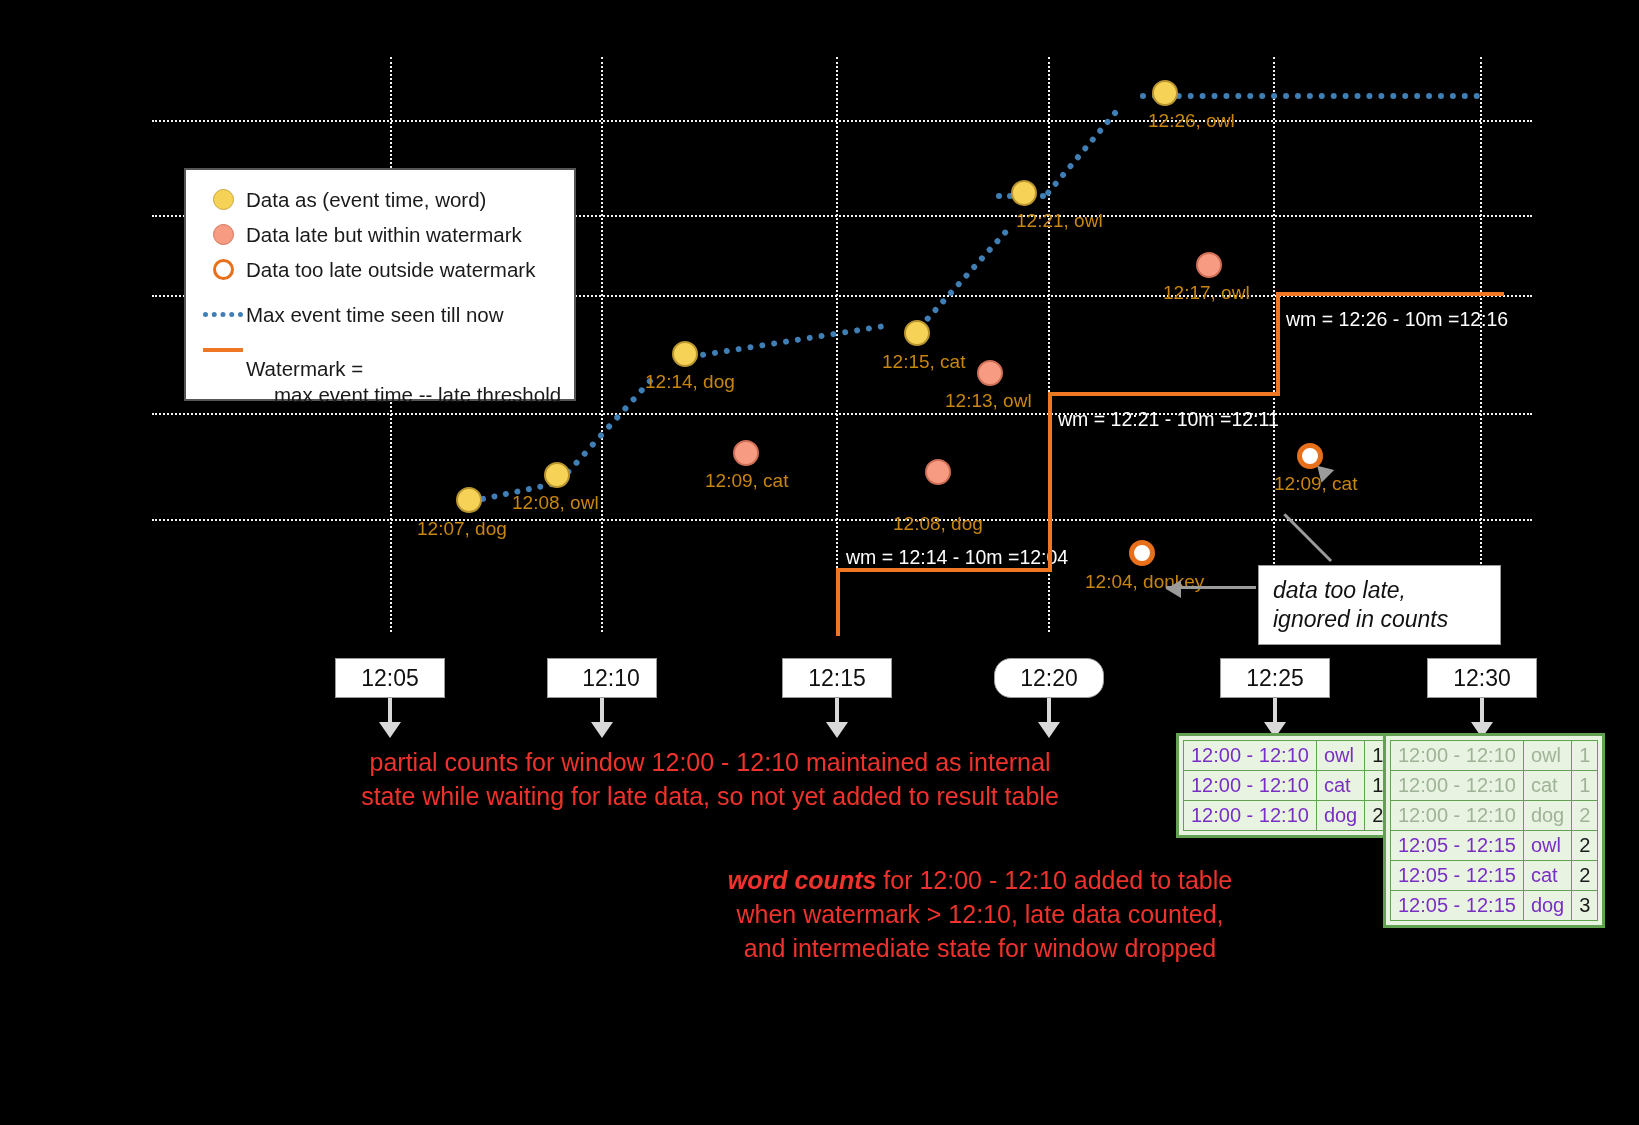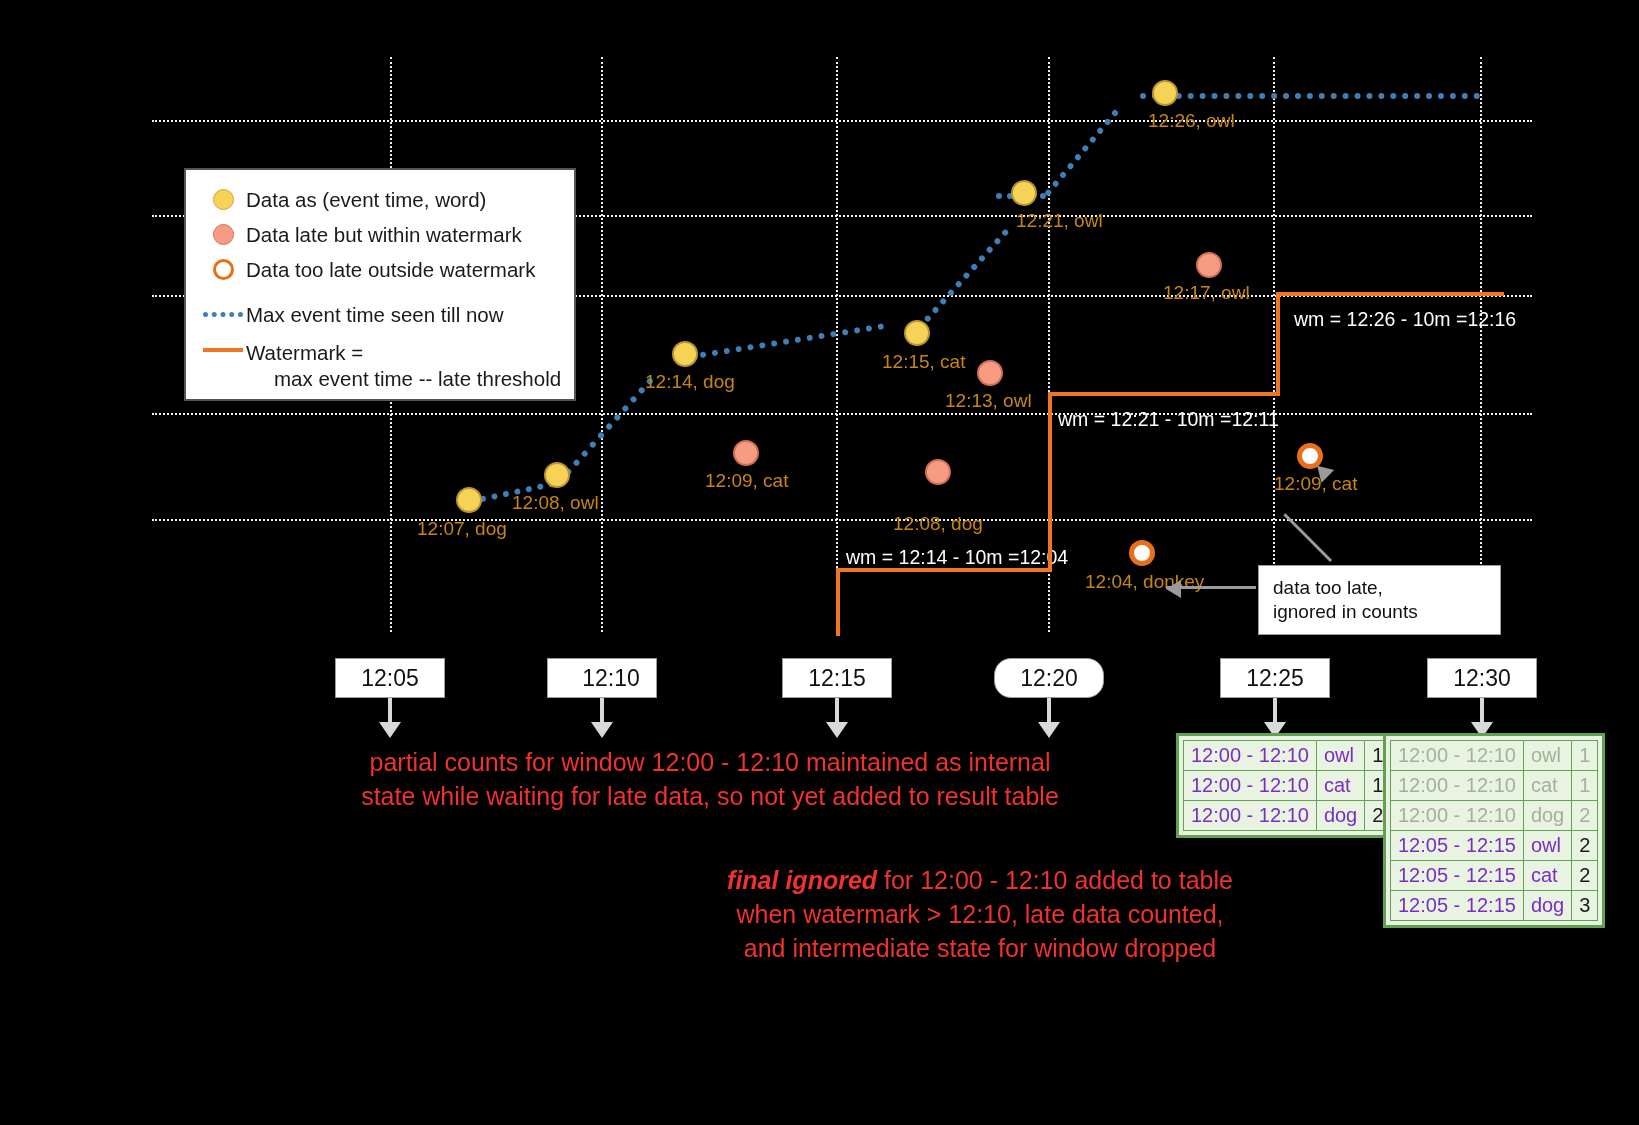--- a/index.html
+++ b/index.html
@@ -80,21 +80,21 @@
     width: 40px; height: 0;
     border-top: 5px dotted #3f7fb5;
   }
   .leg-solid {
     width: 40px; height: 0;
     border-top: 4px solid #ef7622;
   }
   .leg-sep {
     height: 10px;
   }
-  .leg-wm-wrap { line-height: 1.25; }
+  .leg-wm-wrap { line-height: 1.25; margin-top: 16px; }
   .leg-wm-2 { padding-left: 28px; }
 
   
   .pt {
     position: absolute;
     width: 26px; height: 26px;
     border-radius: 50%;
     box-sizing: border-box;
   }
   .pt.yellow { background: #f6d356; border: 2px solid #b99530; }
@@ -175,23 +175,24 @@
     font-weight: bold;
   }
 
   
   .callout {
     position: absolute;
     background: #ffffff;
     border: 1px solid #9a9a9a;
     box-sizing: border-box;
     padding: 10px 14px;
-    font-size: 19px;
+    font-size: 23px;
     color: #111111;
     line-height: 1.25;
+    font-style: italic;
   }
   .callout-line {}
 
   
   .restable {
     position: absolute;
     border: 3px solid #62a052;
     background: #e8f3e2;
     box-sizing: border-box;
     padding: 4px;
@@ -263,21 +264,21 @@
   <div class="wm-v" style="left:836px; top:568px; height:68px;"></div>
   <div class="wm-h" style="left:836px; top:568px; width:216px;"></div>
   <div class="wm-label" style="left:846px; top:546px;">wm = 12:14 - 10m =12:04</div>
 
   <div class="wm-v" style="left:1048px; top:392px; height:178px;"></div>
   <div class="wm-h" style="left:1048px; top:392px; width:232px;"></div>
   <div class="wm-label" style="left:1058px; top:408px;">wm = 12:21 - 10m =12:11</div>
 
   <div class="wm-v" style="left:1276px; top:292px; height:102px;"></div>
   <div class="wm-h" style="left:1276px; top:292px; width:228px;"></div>
-  <div class="wm-label" style="left:1286px; top:308px;margin-left:8px;">wm = 12:26 - 10m =12:16</div>
+  <div class="wm-label" style="left:1286px; top:308px;">wm = 12:26 - 10m =12:16</div>
 
   <div class="pt yellow" style="left:456px; top:487px;"></div>
   <div class="pt-label" style="left:417px; top:518px;">12:07, dog</div>
 
   <div class="pt yellow" style="left:544px; top:462px;"></div>
   <div class="pt-label" style="left:512px; top:492px;">12:08, owl</div>
 
   <div class="pt salmon" style="left:733px; top:440px;"></div>
   <div class="pt-label" style="left:705px; top:470px;">12:09, cat</div>
 
@@ -380,21 +381,21 @@
   <div class="gray-arrow-line" style="left:1256px; top:589px; width:90px; transform: rotate(180deg);"></div>
   <div class="gray-arrow-head" style="left:1166px; top:580px;"></div>
 
   <div class="red-note" style="left:330px; top:745px; width:760px;">
     <div>partial counts for window 12:00 - 12:10 maintained as internal</div>
     <div>state while waiting for late data, so not yet added  to result table</div>
   </div>
 
   <div class="red-note" style="left:710px; top:863px; width:540px;">
     <div>
-      <em>final ignored</em><span> for 12:00 - 12:10 added to table</span>
+      <em>word counts</em><span> for 12:00 - 12:10 added to table</span>
     </div>
     <div>when watermark &gt; 12:10, late data counted,</div>
     <div>and intermediate state for window dropped</div>
   </div>
 
   <div class="restable" style="left:1176px; top:733px;">
     <table>
       <tbody>
         <tr>
           <td>12:00 - 12:10</td>

